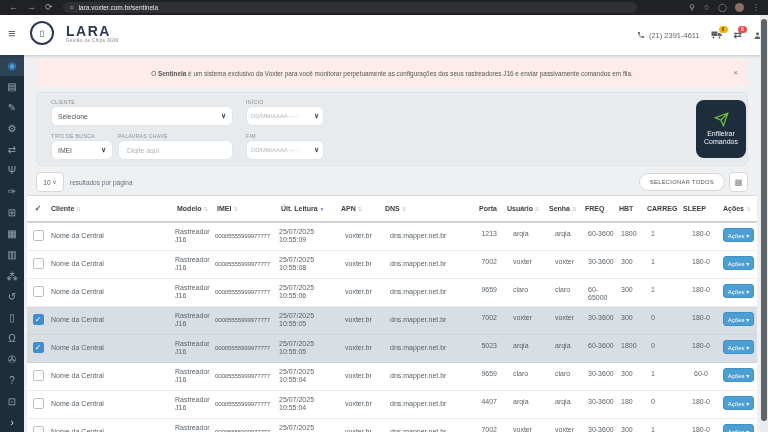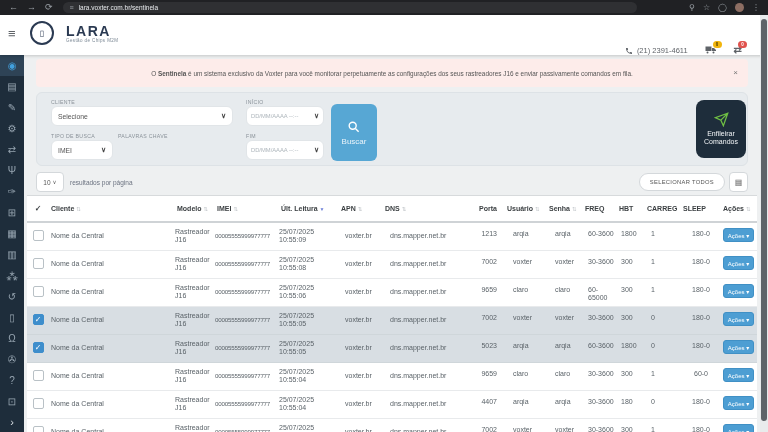--- a/index.html
+++ b/index.html
@@ -17,21 +17,21 @@
   .cavatar{width:9px;height:9px;border-radius:50%;background:#8d6e63;display:inline-block;}
 
   
   .apphead{position:absolute;left:0;top:15px;width:768px;height:40px;background:#ffffff;box-shadow:0 1px 3px rgba(0,0,0,.18);z-index:20;}
   .burger{position:absolute;left:8px;top:11px;font-size:13px;color:#5f6368;}
   .brand{position:absolute;left:30px;top:6px;display:flex;align-items:center;}
   .brand-circle{width:20px;height:20px;border:2px solid #2b3a52;border-radius:50%;display:flex;align-items:center;justify-content:center;color:#2b3a52;font-size:8px;}
   .brand-txt{margin-left:12px;}
   .brand-name{font-size:14px;font-weight:bold;color:#2b3a52;letter-spacing:1.5px;line-height:14px;}
   .brand-tag{font-size:4.5px;color:#7a8794;letter-spacing:.4px;}
-  .head-right{position:absolute;right:0;top:0;height:40px;display:flex;align-items:flex-end;gap:17px;}
+  .head-right{position:absolute;right:6px;top:0;height:40px;display:flex;align-items:center;gap:11px;}
   .phone-wrap{display:flex;align-items:center;gap:4px;color:#5f6368;font-size:7.5px;}
   .hicon{position:relative;display:inline-flex;}
   .badge{position:absolute;top:-4px;right:-5px;min-width:7px;height:7px;border-radius:4px;font-size:4.5px;line-height:7px;text-align:center;font-weight:bold;padding:0 1px;}
   .badge.y{background:#f2b50d;color:#4b3a00;}
   .badge.r{background:#e0524d;color:#fff;}
   .swapg{font-size:10px;color:#5f6368;font-weight:bold;line-height:10px;}
 
   
   .scrollbar{position:absolute;right:0;top:15px;width:8px;height:417px;background:#e9ebec;z-index:40;}
   .scrollthumb{position:absolute;left:1px;top:4px;width:6px;height:402px;background:#5f6469;border-radius:3px;}
@@ -244,32 +244,28 @@
       <div class="fbox" style="left:209px;top:13px;width:78px;padding:0 4px;">
         <span class="ph" style="font-size:5.8px;">DD/MM/AAAA --:--</span>
         <span class="chev">∨</span>
       </div>
       <span class="flabel" style="left:14px;top:40px;">TIPO DE BUSCA</span>
       <div class="fbox" style="left:14px;top:47px;width:62px;">
         <span class="val">IMEI</span>
         <span class="chev">∨</span>
       </div>
       <span class="flabel" style="left:81px;top:40px;">PALAVRAS CHAVE</span>
+      <div class="fbox" style="left:81px;top:47px;width:115px;">
+        <input placeholder="Digite aqui" style="">
+      </div>
       <span class="flabel" style="left:209px;top:40px;">FIM</span>
       <div class="fbox" style="left:209px;top:47px;width:78px;padding:0 4px;">
         <span class="ph" style="font-size:5.8px;">DD/MM/AAAA --:--</span>
         <span class="chev">∨</span>
       </div>
-      <button class="buscar">
-        <svg viewBox="0 0 16 16" width="14" height="14">
-            <circle cx="6.5" cy="6.5" r="4" fill="none" stroke="#fff" stroke-width="1.6"></circle>
-            <line x1="9.6" y1="9.6" x2="13.3" y2="13.3" stroke="#fff" stroke-width="1.6"></line>
-          </svg>
-        <span>Buscar</span>
-      </button>
       <button class="enfileirar">
         <svg viewBox="0 0 24 24" width="15" height="15" fill="none" stroke="#6fbf44" stroke-width="2">
             <path d="M22 2 11 13M22 2l-7 20-4-9-9-4z"></path>
           </svg>
         <span>Enfileirar Comandos</span>
       </button>
     </div>
 
     <div class="toolbar">
       <span class="psize">

